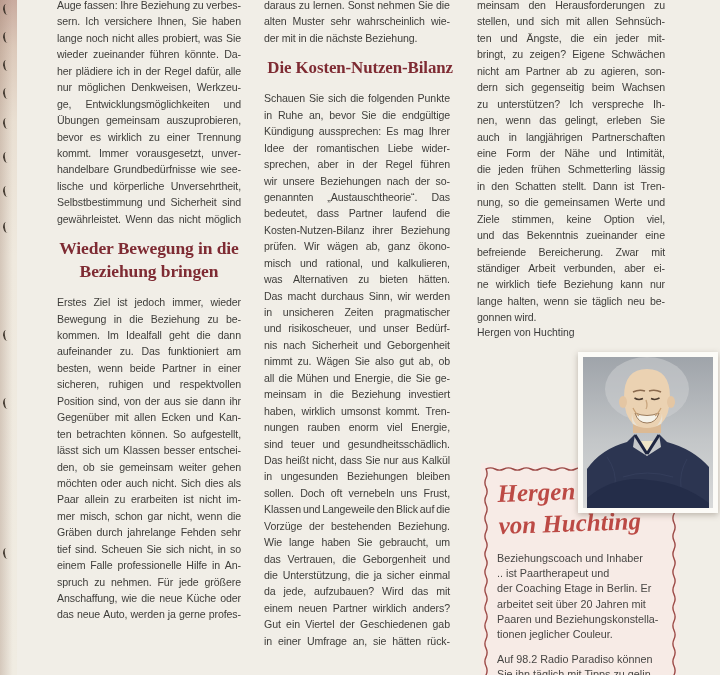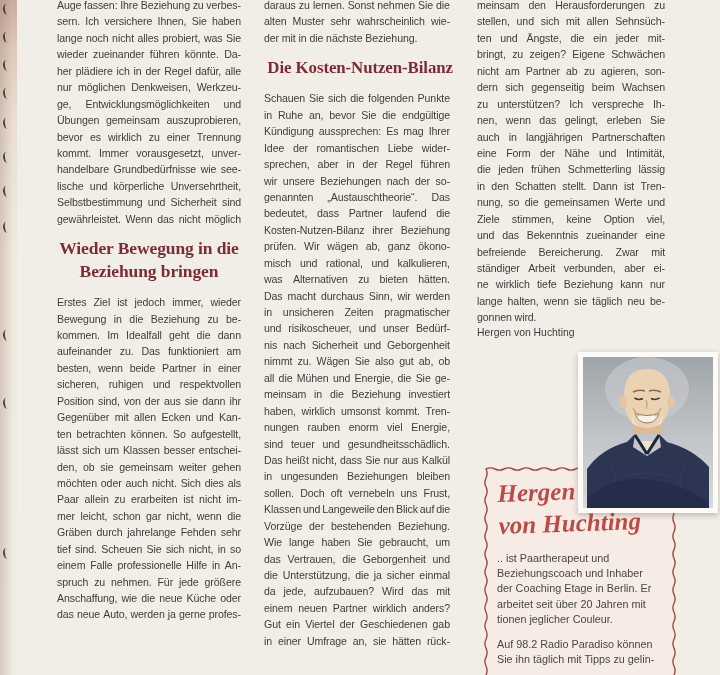--- a/index.html
+++ b/index.html
@@ -263,21 +263,21 @@
           <span>Paar</span>
           <span>allein</span>
           <span>zu</span>
           <span>erarbeiten</span>
           <span>ist</span>
           <span>nicht</span>
           <span>im-</span>
         </div>
         <div class="ln j">
           <span>mer</span>
-          <span>leicht,</span>
+          <span>misch,</span>
           <span>schon</span>
           <span>gar</span>
           <span>nicht,</span>
           <span>wenn</span>
           <span>die</span>
         </div>
         <div class="ln j">
           <span>Gräben</span>
           <span>durch</span>
           <span>jahrelange</span>
@@ -766,24 +766,25 @@
   <div class="infobox">
     <svg class="boxborder" viewBox="0 0 198 212" width="198" height="212">
       <path id="wavepath" d="M5 6Q9.5 3.8 14.0 6.0Q18.4 8.2 22.9 6.0Q27.4 3.8 31.9 6.0Q36.3 8.2 40.8 6.0Q45.3 3.8 49.8 6.0Q54.2 8.2 58.7 6.0Q63.2 3.8 67.7 6.0Q72.1 8.2 76.6 6.0Q81.1 3.8 85.6 6.0Q90.0 8.2 94.5 6.0Q99.0 3.8 103.5 6.0Q108.0 8.2 112.4 6.0Q116.9 3.8 121.4 6.0Q125.9 8.2 130.3 6.0Q134.8 3.8 139.3 6.0Q143.8 8.2 148.2 6.0Q152.7 3.8 157.2 6.0Q161.7 8.2 166.1 6.0Q170.6 3.8 175.1 6.0Q179.6 8.2 184.0 6.0Q188.5 3.8 193.0 6.0M5 6Q7.2 10.5 5.0 15.0Q2.8 19.4 5.0 23.9Q7.2 28.4 5.0 32.9Q2.8 37.3 5.0 41.8Q7.2 46.3 5.0 50.8Q2.8 55.3 5.0 59.7Q7.2 64.2 5.0 68.7Q2.8 73.2 5.0 77.7Q7.2 82.1 5.0 86.6Q2.8 91.1 5.0 95.6Q7.2 100.0 5.0 104.5Q2.8 109.0 5.0 113.5Q7.2 118.0 5.0 122.4Q2.8 126.9 5.0 131.4Q7.2 135.9 5.0 140.3Q2.8 144.8 5.0 149.3Q7.2 153.8 5.0 158.3Q2.8 162.7 5.0 167.2Q7.2 171.7 5.0 176.2Q2.8 180.7 5.0 185.1Q7.2 189.6 5.0 194.1Q2.8 198.6 5.0 203.0Q7.2 207.5 5.0 212.0M193 6Q195.2 10.5 193.0 15.0Q190.8 19.4 193.0 23.9Q195.2 28.4 193.0 32.9Q190.8 37.3 193.0 41.8Q195.2 46.3 193.0 50.8Q190.8 55.3 193.0 59.7Q195.2 64.2 193.0 68.7Q190.8 73.2 193.0 77.7Q195.2 82.1 193.0 86.6Q190.8 91.1 193.0 95.6Q195.2 100.0 193.0 104.5Q190.8 109.0 193.0 113.5Q195.2 118.0 193.0 122.4Q190.8 126.9 193.0 131.4Q195.2 135.9 193.0 140.3Q190.8 144.8 193.0 149.3Q195.2 153.8 193.0 158.3Q190.8 162.7 193.0 167.2Q195.2 171.7 193.0 176.2Q190.8 180.7 193.0 185.1Q195.2 189.6 193.0 194.1Q190.8 198.6 193.0 203.0Q195.2 207.5 193.0 212.0" fill="none" stroke="#9c4a47" stroke-width="1.4" stroke-linecap="round"></path>
     </svg>
     <div class="boxtitle">
       <div>Hergen</div>
       <div>von Huchting</div>
     </div>
     <div class="boxbody">
         <div class="blk para">
+          <div class="ln">Beziehungscoach und Inhaber</div>
           <div class="ln">.. ist Paartherapeut und</div>
-          <div class="ln">Beziehungscoach und Inhaber</div>
           <div class="ln">der Coaching Etage in Berlin. Er</div>
           <div class="ln">arbeitet seit über 20 Jahren mit</div>
+          <div class="ln">Paaren und Beziehungskonstella-</div>
           <div class="ln">tionen jeglicher Couleur.</div>
         </div>
         <div class="blk para">
           <div class="ln">Auf 98.2 Radio Paradiso können</div>
           <div class="ln">Sie ihn täglich mit Tipps zu gelin-</div>
         </div>
       </div>
   </div>
 
   <div class="photo">

